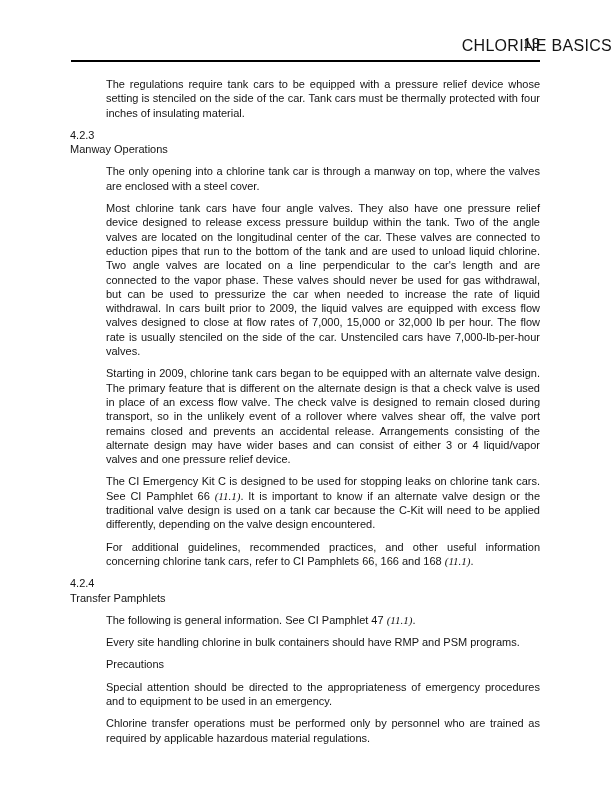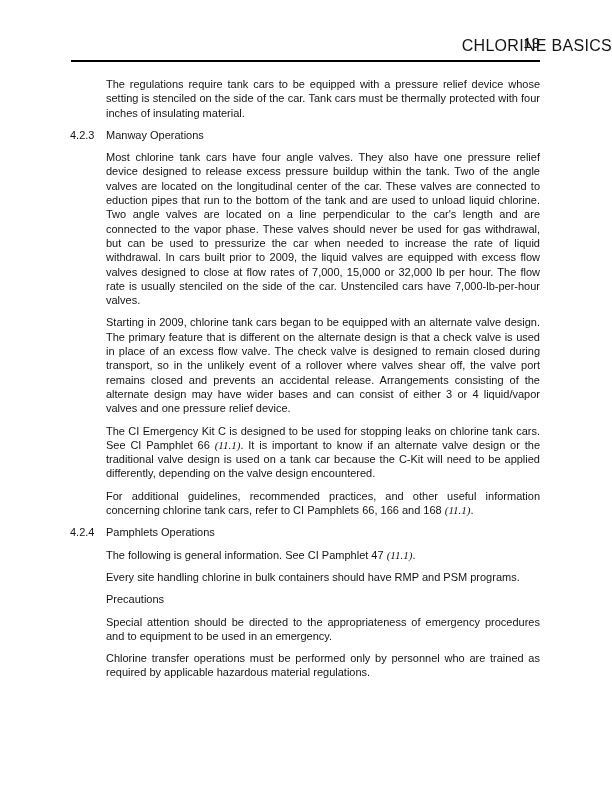--- a/index.html
+++ b/index.html
@@ -46,20 +46,21 @@
     line-height: 14.3px;
   }
   .content p.body {
     margin: 0 0 8px 36px;
     text-align: justify;
   }
   .content p.body.last { margin-bottom: 0; }
   .sec-heading {
     display: flex;
     margin: 0 0 8px 0;
+    flex-direction: column;
   }
   .sec-num { width: 36px; flex: none; }
   .it { font-style: italic; font-family: Liberation Serif, serif; }
 </style>
 </head>
 <body>
 
 <div class="page">
 
   <div class="header-title">CHLORINE BASICS</div>
@@ -68,32 +69,33 @@
 
   <div class="content">
 
     <p class="body">The regulations require tank cars to be equipped with a pressure relief device whose setting is stenciled on the side of the car.  Tank cars must be thermally protected with four inches of insulating material.</p>
 
     <div class="sec-heading">
         <span class="sec-num">4.2.3</span>
         <span>Manway Operations</span>
       </div>
 
+    <p class="body">The only opening into a chlorine tank car is through a manway on top, where the valves are enclosed with a steel cover.</p>
 
     <p class="body">Most chlorine tank cars have four angle valves.  They also have one pressure relief device designed to release excess pressure buildup within the tank.  Two of the angle valves are located on the longitudinal center of the car.  These valves are connected to eduction pipes that run to the bottom of the tank and are used to unload liquid chlorine.  Two angle valves are located on a line perpendicular to the car's length and are connected to the vapor phase. These valves should never be used for gas withdrawal, but can be used to pressurize the car when needed to increase the rate of liquid withdrawal.  In cars built prior to 2009, the liquid valves are equipped with excess flow valves designed to close at flow rates of 7,000, 15,000 or 32,000 lb per hour.  The flow rate is usually stenciled on the side of the car.  Unstenciled cars have 7,000-lb-per-hour valves.</p>
 
     <p class="body">Starting in 2009, chlorine tank cars began to be equipped with an alternate valve design.  The primary feature that is different on the alternate design is that a check valve is used in place of an excess flow valve.  The check valve is designed to remain closed during transport, so in the unlikely event of a rollover where valves shear off, the valve port remains closed and prevents an accidental release.  Arrangements consisting of the alternate design may have wider bases and can consist of either 3 or 4 liquid/vapor valves and one pressure relief device.</p>
 
     <p class="body"><span>The CI Emergency Kit C is designed to be used for stopping leaks on chlorine tank cars. See CI Pamphlet 66 </span><span class="it">(11.1)</span><span>.  It is important to know if an alternate valve design or the traditional valve design is used on a tank car because the C-Kit will need to be applied differently, depending on the valve design encountered.</span></p>
 
     <p class="body"><span>For additional guidelines, recommended practices, and other useful information concerning chlorine tank cars, refer to CI Pamphlets 66, 166 and 168 </span><span class="it">(11.1)</span><span>.</span></p>
 
     <div class="sec-heading">
         <span class="sec-num">4.2.4</span>
-        <span>Pamphlets Operations</span>
+        <span>Transfer Pamphlets</span>
       </div>
 
     <p class="body"><span>The following is general information. See CI Pamphlet 47 </span><span class="it">(11.1)</span><span>.</span></p>
 
     <p class="body">Every site handling chlorine in bulk containers should have RMP and PSM programs.</p>
 
     <p class="body">Precautions</p>
 
     <p class="body">Special attention should be directed to the appropriateness of emergency procedures and to equipment to be used in an emergency.</p>
 

